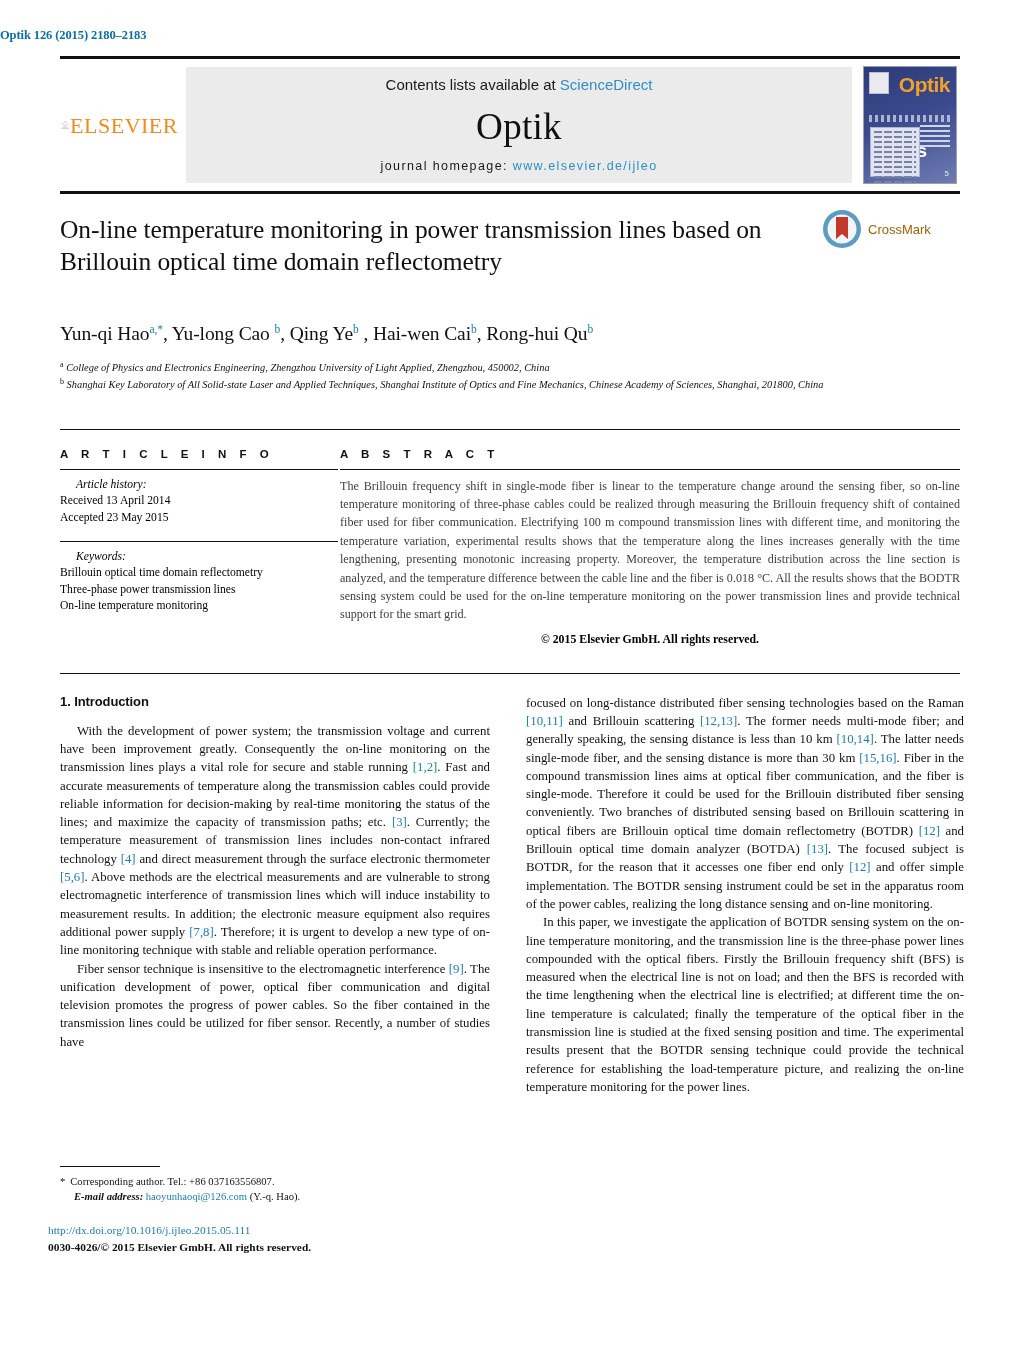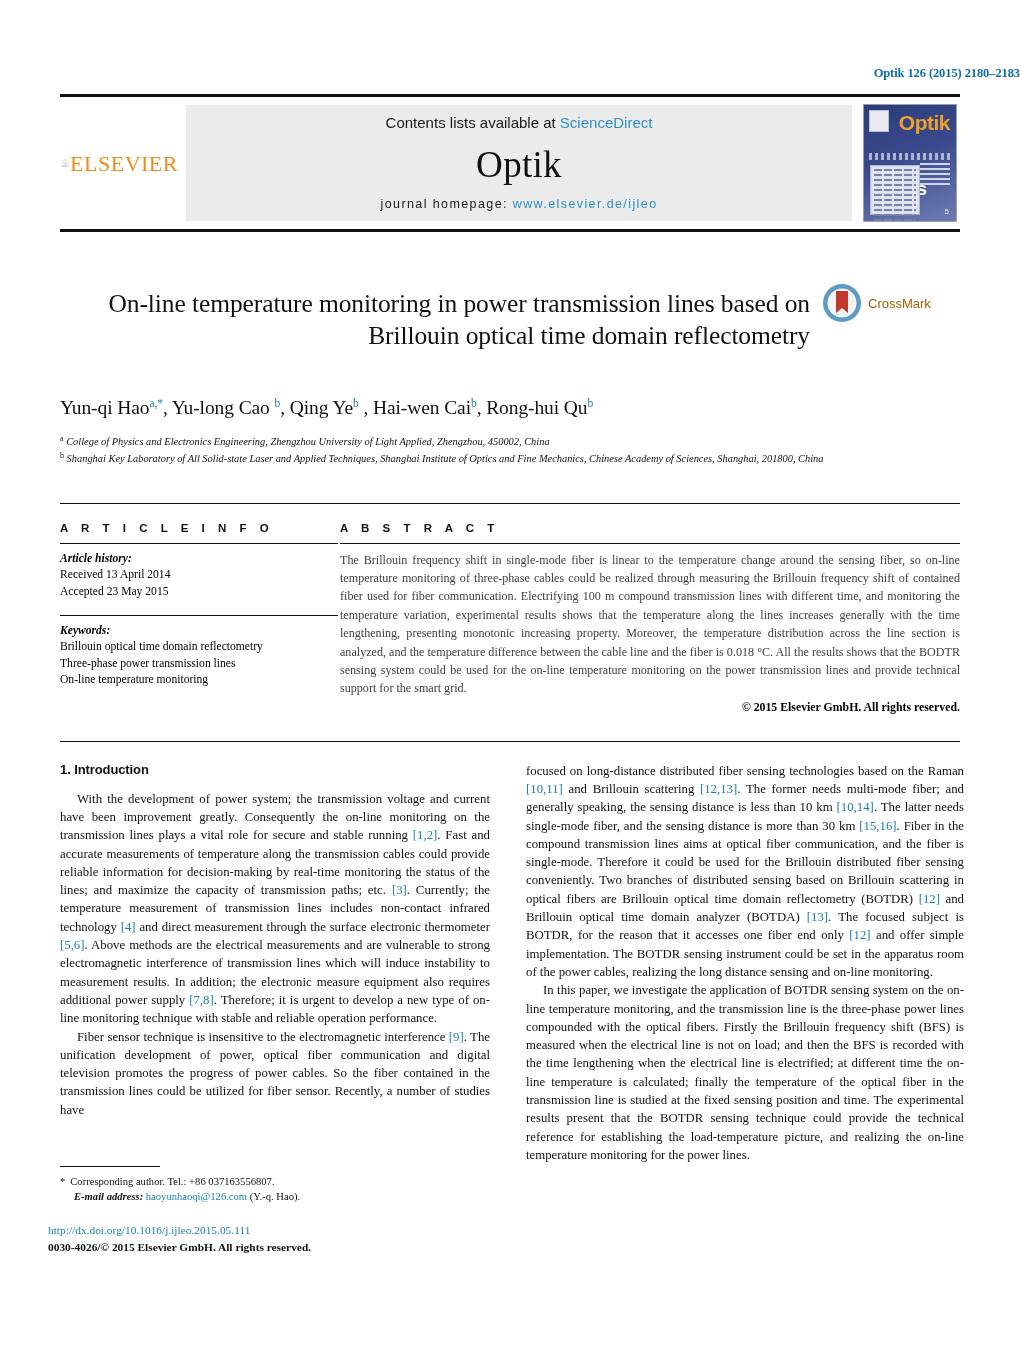--- a/index.html
+++ b/index.html
@@ -17,27 +17,27 @@
   }
   .page {
     position: relative;
     width: 1020px;
     height: 1351px;
     padding: 0;
   }
 
   
   .runhead {
-    text-align: right;
+    text-align: left;
     font-family: "Liberation Serif", serif;
     font-size: 12.5px;
     font-weight: bold;
     color: #0b6ea8;
     letter-spacing: -0.1px;
-    padding-top: 66px;
+    padding-top: 28px;
   }
 
   
   .masthead {
     margin: 13px 60px 0 60px;
     border-top: 3px solid #111;
     border-bottom: 3px solid #111;
     padding: 8px 0 8px 0;
     display: flex;
     align-items: stretch;
@@ -144,24 +144,23 @@
     background: repeating-linear-gradient(0deg,#cfd5e8 0 2px, transparent 2px 5px);
   }
   .cover .c-foot {
     position: absolute; right: 7px; bottom: 5px;
     font-family: "Liberation Sans", sans-serif;
     font-size: 8px; color: #e7e9f2;
   }
 
   
   .titleblock {
-    margin: 56px 60px 0 60px;
+    margin: 20px 60px 0 60px;
     position: relative;
     min-height: 86px;
-    text-align: right;
   }
   .paper-title {
     font-family: "Liberation Serif", serif;
     font-size: 25.5px;
     line-height: 1.26;
     font-weight: 400;
     color: #111;
     letter-spacing: -0.1px;
     max-width: 750px;
   }
@@ -216,38 +215,38 @@
     color: #111;
     margin-bottom: 9px;
   }
   .hrule { border-top: 1.4px solid #111; }
   .info-group {
     padding-top: 7px;
     font-family: "Liberation Serif", serif;
     font-size: 11.6px;
     line-height: 1.42;
   }
-  .info-group .ital { font-style: italic; font-weight: bold; }
+  .info-group .ital { font-style: italic; font-weight: normal; margin-left: 16px; }
   .info-group.kw { padding-bottom: 4px; }
   .info-sep { border-top: 1.4px solid #111; margin-top: 15px; }
 
   .abstract-body {
     padding-top: 7px;
     font-family: "Liberation Serif", serif;
     font-size: 12.1px;
     line-height: 1.52;
     text-align: justify;
     color: #404040;
   }
   .copyright {
-    text-align: right;
+    text-align: center;
     font-family: "Liberation Serif", serif;
     font-size: 11.8px;
     font-weight: bold;
-    margin-top: 2px;
+    margin-top: 8px;
   }
 
   
   .bodyrule {
     margin: 26px 60px 0 60px;
     border-top: 1.5px solid #111;
   }
   .bodycols {
     margin: 20px 60px 0 60px;
     display: flex;

